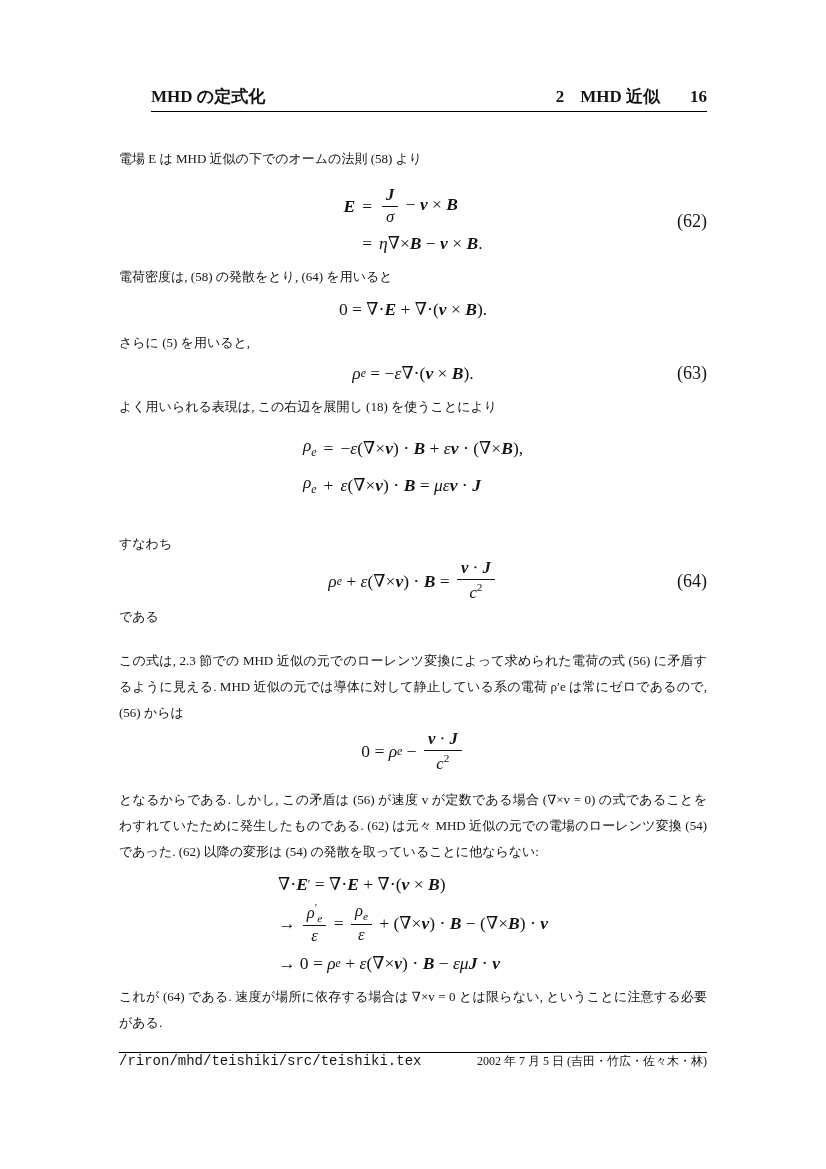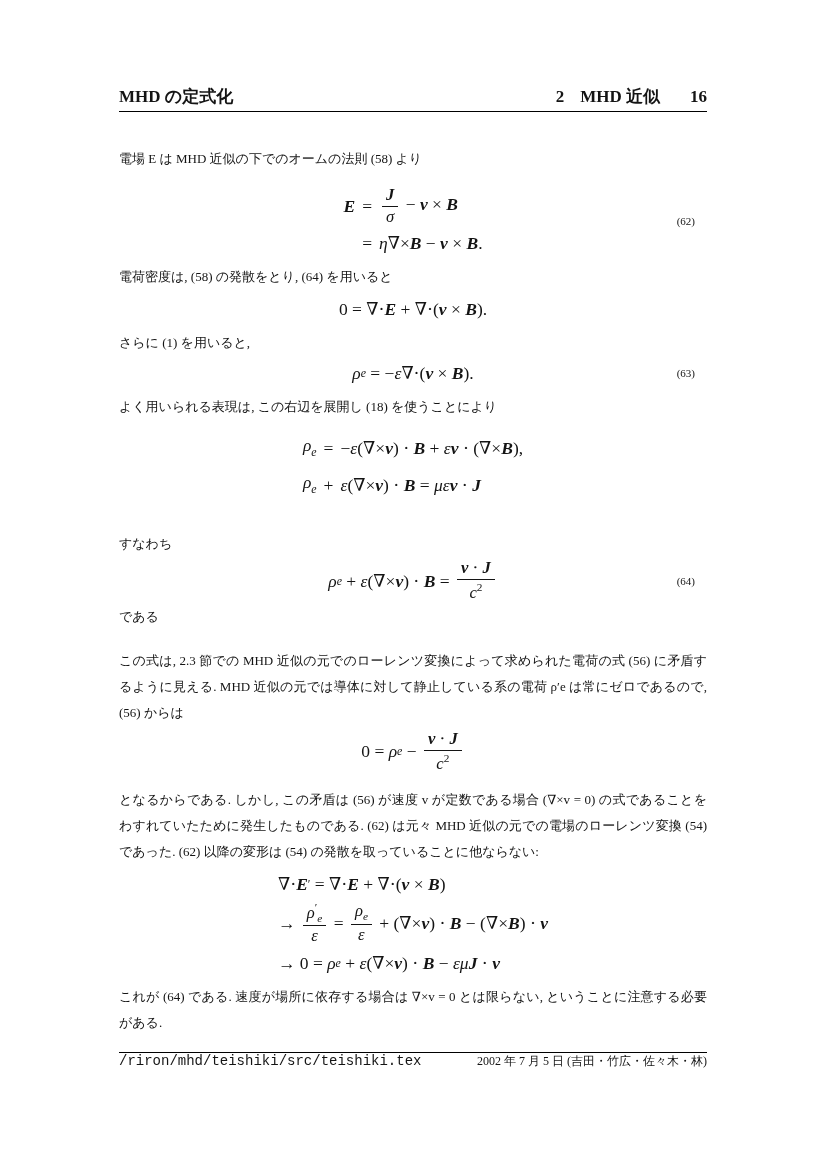--- a/index.html
+++ b/index.html
@@ -7,41 +7,41 @@
     position:relative; width:826px; height:1169px; background:#ffffff;
     color:#141414; overflow:hidden;
     font-family:"Liberation Serif","DejaVu Serif",serif;
   }
   .content{position:absolute; left:119px; top:0; width:588px;}
 
   
   .pagehead{
     display:flex; justify-content:space-between; align-items:baseline;
     margin-top:85px; padding-bottom:3px; border-bottom:1.6px solid #000;
-    font-weight:bold; font-size:17px;
+    font-weight:bold; font-size:17px;margin-left:32px;
   }
   .head-right{display:flex; align-items:baseline;}
   .head-sec-num{margin-right:16px;}
   .head-page-num{margin-left:30px;}
 
   
   main p{
     margin:0; font-size:13px; line-height:26px; text-align:justify;
   }
   main p.short{text-align:left;}
 
   
   .eq{
     position:relative; display:flex; justify-content:center;
     font-size:17.5px; line-height:26px;
   }
   .eq span, .eq sub, .eq sup{white-space:pre;}
   .eq-number{
-    position:absolute; right:12px; top:50%; transform:translateY(-50%);
-    font-size:11px; font-style:normal;
+    position:absolute; right:0; top:50%; transform:translateY(-50%);
+    font-size:18px; font-style:normal;
   }
   .eq-lines{display:flex; flex-direction:column; align-items:flex-start;}
   .eq-line{display:flex; align-items:center; padding:2px 0;}
   .eq-lines.grid{display:table; border-collapse:collapse;}
   .eq-lines.grid .eq-line{display:table-row;}
   .eq-col{display:table-cell; vertical-align:middle; padding:2px 0;}
   .eq-col.c0{text-align:right;}
   .eq-col.c1{text-align:center; padding:2px 7px;}
   .eq-col.c2{text-align:left;}
 
@@ -89,21 +89,21 @@
           <span class="eq-lines grid"><div class="eq-line"><span class="eq-col c0"><span class="m-bi">E</span></span><span class="eq-col c1"><span class="m-r">=</span></span><span class="eq-col c2"><span class="frac"><span class="num"><span class="m-bi">J</span></span><span class="den"><span class="m-i">σ</span></span></span><span class="m-r"> − </span><span class="m-bi">v</span><span class="m-r"> × </span><span class="m-bi">B</span></span></div><div class="eq-line"><span class="eq-col c0"></span><span class="eq-col c1"><span class="m-r">=</span></span><span class="eq-col c2"><span class="m-i">η</span><span class="m-r">∇×</span><span class="m-bi">B</span><span class="m-r"> − </span><span class="m-bi">v</span><span class="m-r"> × </span><span class="m-bi">B</span><span class="m-r">.</span></span></div></span>
         <span class="eq-number">(62)</span>
       </div>
 
       <p class="short" style="margin-top:6px">電荷密度は, (58) の発散をとり, (64) を用いると</p>
 
       <div class="eq" style="margin-top:4px">
           <span class="eq-lines"><div class="eq-line"><span class="m-r">0 = ∇⋅</span><span class="m-bi">E</span><span class="m-r"> + ∇⋅(</span><span class="m-bi">v</span><span class="m-r"> × </span><span class="m-bi">B</span><span class="m-r">).</span></div></span>
         </div>
 
-      <p class="short" style="margin-top:6px">さらに (1) を用いると,</p>
+      <p class="short" style="margin-top:6px">さらに (5) を用いると,</p>
 
       <div class="eq" style="margin-top:2px">
           <span class="eq-lines"><div class="eq-line"><span class="m-i">ρ</span><sub class="m-sub">e</sub><span class="m-r"> = −</span><span class="m-i">ε</span><span class="m-r">∇⋅(</span><span class="m-bi">v</span><span class="m-r"> × </span><span class="m-bi">B</span><span class="m-r">).</span></div></span>
         <span class="eq-number">(63)</span>
       </div>
 
       <p class="short" style="margin-top:6px">よく用いられる表現は, この右辺を展開し (18) を使うことにより</p>
 
       <div class="eq" style="margin-top:10px">
           <span class="eq-lines grid"><div class="eq-line"><span class="eq-col c0"><span class="m-i">ρ</span><sub class="m-sub">e</sub></span><span class="eq-col c1"><span class="m-r">=</span></span><span class="eq-col c2"><span class="m-r">−</span><span class="m-i">ε</span><span class="m-r">(∇×</span><span class="m-bi">v</span><span class="m-r">) ⋅ </span><span class="m-bi">B</span><span class="m-r"> + </span><span class="m-i">ε</span><span class="m-bi">v</span><span class="m-r"> ⋅ (∇×</span><span class="m-bi">B</span><span class="m-r">),</span></span></div><div class="eq-line"><span class="eq-col c0"><span class="m-i">ρ</span><sub class="m-sub">e</sub></span><span class="eq-col c1"><span class="m-r">+</span></span><span class="eq-col c2"><span class="m-i">ε</span><span class="m-r">(∇×</span><span class="m-bi">v</span><span class="m-r">) ⋅ </span><span class="m-bi">B</span><span class="m-r"> = </span><span class="m-i">με</span><span class="m-bi">v</span><span class="m-r"> ⋅ </span><span class="m-bi">J</span></span></div></span>

